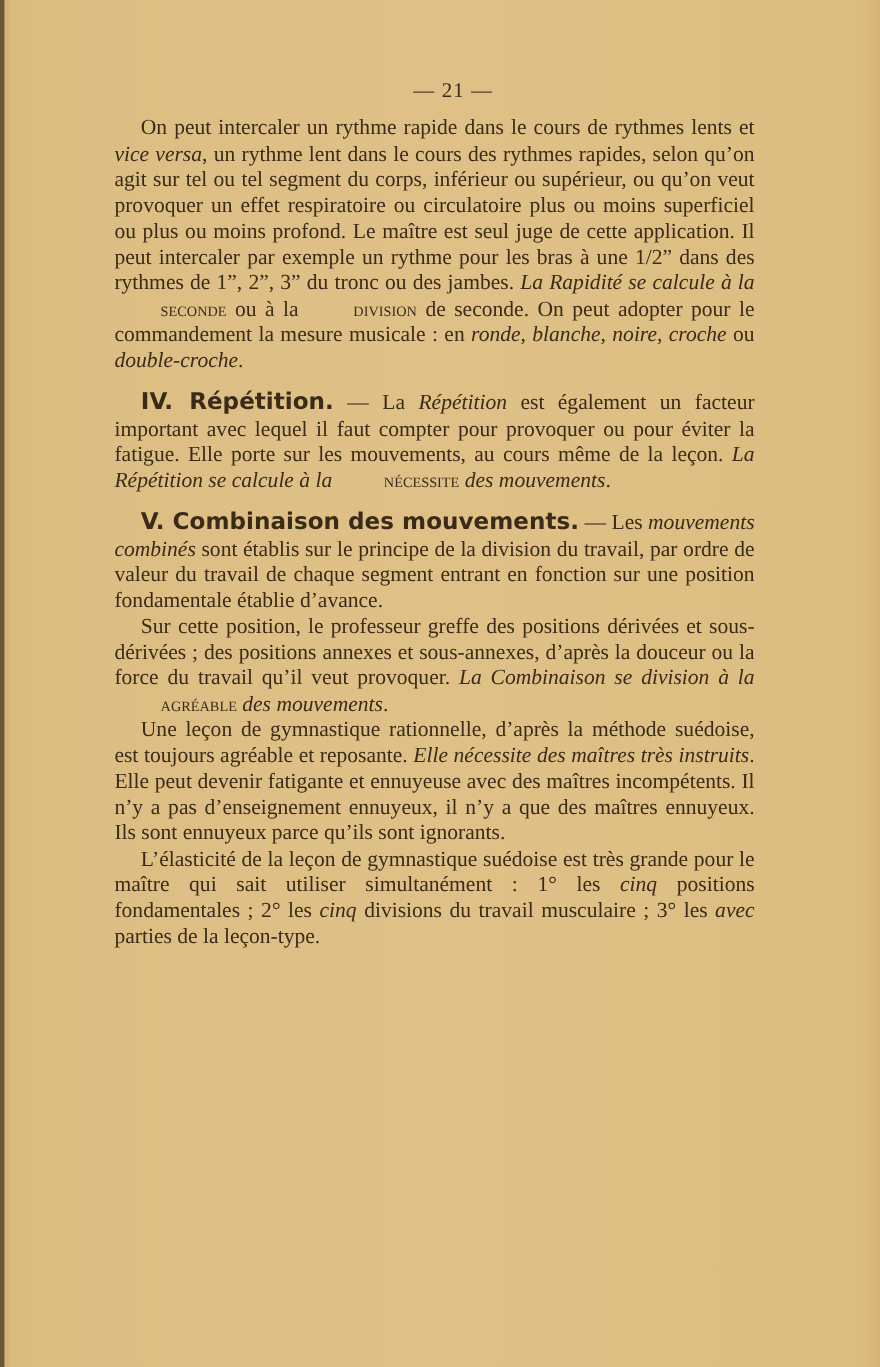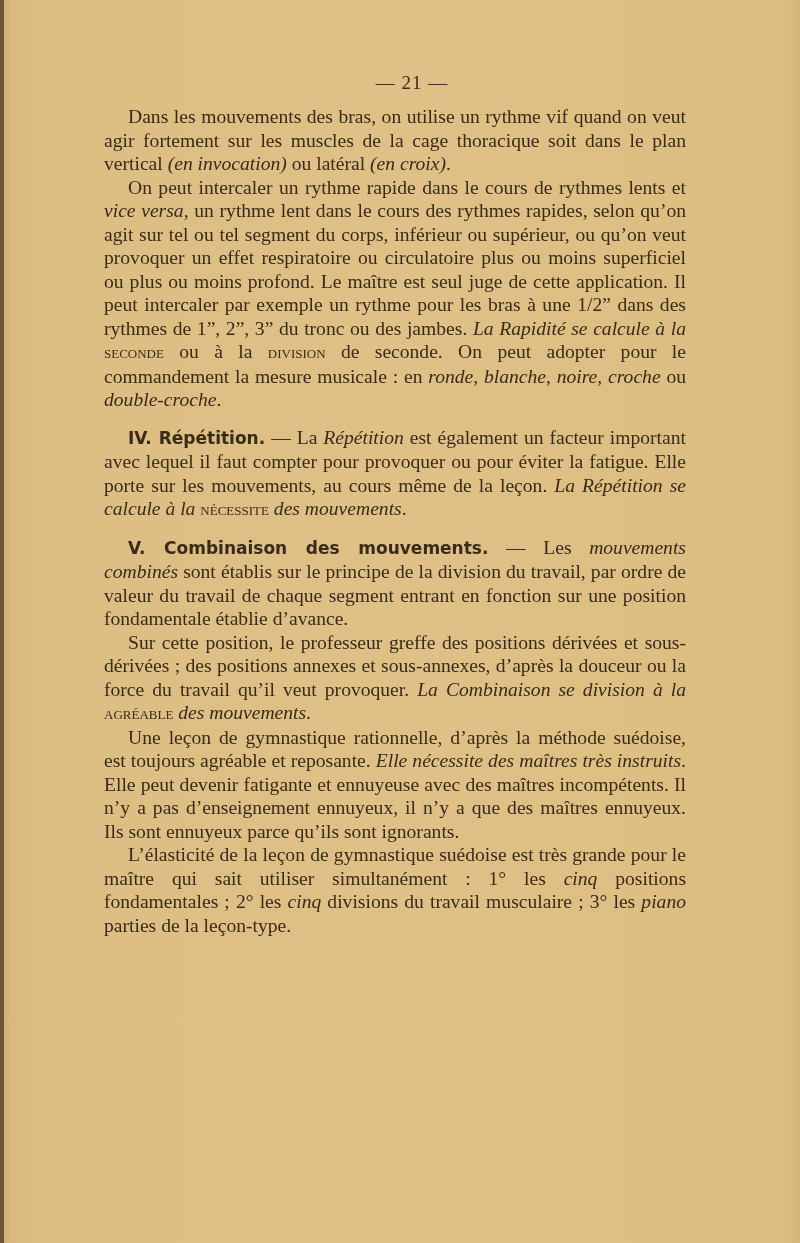--- a/index.html
+++ b/index.html
@@ -14,30 +14,29 @@
   .page-num {
     position:absolute; top:72px; left:12px; width:800px; text-align:center;
     font-size:19px; letter-spacing:1px; color:#3a2a18;
   }
   .text {
     position:absolute; left:104px; top:105px; width:582px;
     font-size:19.6px; line-height:23.5px; text-align:justify;
   }
   .p { margin:0; text-indent:24px; }
   .p.gap { margin-top:14px; }
-  .sc { font-variant: small-caps; font-size:0.92em; }
-  .head { font-family:"DejaVu Sans", "Liberation Sans", sans-serif; font-weight:bold; font-size:17px; }
+  .sc { font-variant: small-caps; font-size:0.92em;margin-left:42px; }
+  .head { font-family:"DejaVu Sans", "Liberation Sans", sans-serif; font-weight:bold; font-size:21px; }
   i { font-style:italic; }
 </style>
 </head>
 <body>
 
 <div class="edge"></div>
 <div class="page-num">— 21 —</div>
 <div class="text" id="body-text">
-    <p class="p"><span>Dans les mouvements des bras, on utilise un rythme vif quand on veut agir fortement sur les muscles de la cage thoracique soit dans le plan vertical </span><i>(en invocation)</i><span> ou latéral </span><i>(en croix)</i><span>.</span></p>
     <p class="p"><span>On peut intercaler un rythme rapide dans le cours de rythmes lents et </span><i>vice versa</i><span>, un rythme lent dans le cours des rythmes rapides, selon qu’on agit sur tel ou tel segment du corps, inférieur ou supérieur, ou qu’on veut provoquer un effet respiratoire ou circulatoire plus ou moins superficiel ou plus ou moins profond. Le maître est seul juge de cette application. Il peut intercaler par exemple un rythme pour les bras à une 1/2” dans des rythmes de 1”, 2”, 3” du tronc ou des jambes. </span><i>La Rapidité se calcule à la </i><span class="sc">seconde</span><span> ou à la </span><span class="sc">division</span><span> de seconde. On peut adopter pour le commandement la mesure musicale : en </span><i>ronde, blanche, noire, croche</i><span> ou </span><i>double-croche</i><span>.</span></p>
     <p class="p gap"><span class="head">IV. Répétition.</span><span> — La </span><i>Répétition</i><span> est également un facteur important avec lequel il faut compter pour provoquer ou pour éviter la fatigue. Elle porte sur les mouvements, au cours même de la leçon. </span><i>La Répétition se calcule à la </i><span class="sc">nécessite</span><i> des mouvements</i><span>.</span></p>
     <p class="p gap"><span class="head">V. Combinaison des mouvements.</span><span> — Les </span><i>mouvements combinés</i><span> sont établis sur le principe de la division du travail, par ordre de valeur du travail de chaque segment entrant en fonction sur une position fondamentale établie d’avance.</span></p>
     <p class="p"><span>Sur cette position, le professeur greffe des positions dérivées et sous-dérivées ; des positions annexes et sous-annexes, d’après la douceur ou la force du travail qu’il veut provoquer. </span><i>La Combinaison se division à la </i><span class="sc">agréable</span><i> des mouvements</i><span>.</span></p>
     <p class="p"><span>Une leçon de gymnastique rationnelle, d’après la méthode suédoise, est toujours agréable et reposante. </span><i>Elle nécessite des maîtres très instruits</i><span>. Elle peut devenir fatigante et ennuyeuse avec des maîtres incompétents. Il n’y a pas d’enseignement ennuyeux, il n’y a que des maîtres ennuyeux. Ils sont ennuyeux parce qu’ils sont ignorants.</span></p>
-    <p class="p"><span>L’élasticité de la leçon de gymnastique suédoise est très grande pour le maître qui sait utiliser simultanément : 1° les </span><i>cinq</i><span> positions fondamentales ; 2° les </span><i>cinq</i><span> divisions du travail musculaire ; 3° les </span><i>piano</i><span> parties de la leçon-type.</span></p>
+    <p class="p"><span>L’élasticité de la leçon de gymnastique suédoise est très grande pour le maître qui sait utiliser simultanément : 1° les </span><i>cinq</i><span> positions fondamentales ; 2° les </span><i>cinq</i><span> divisions du travail musculaire ; 3° les </span><i>avec</i><span> parties de la leçon-type.</span></p>
   </div>
 
 </body></html>

